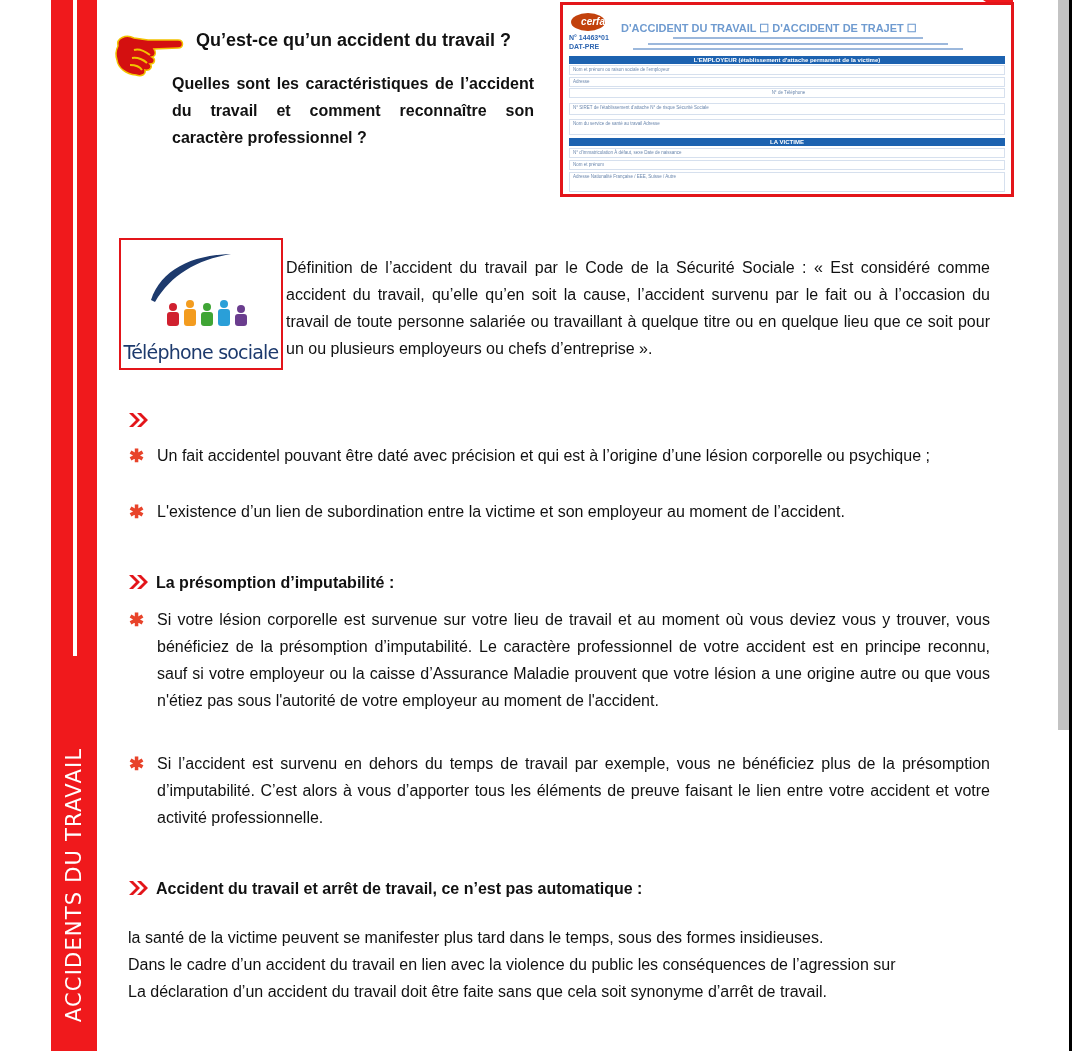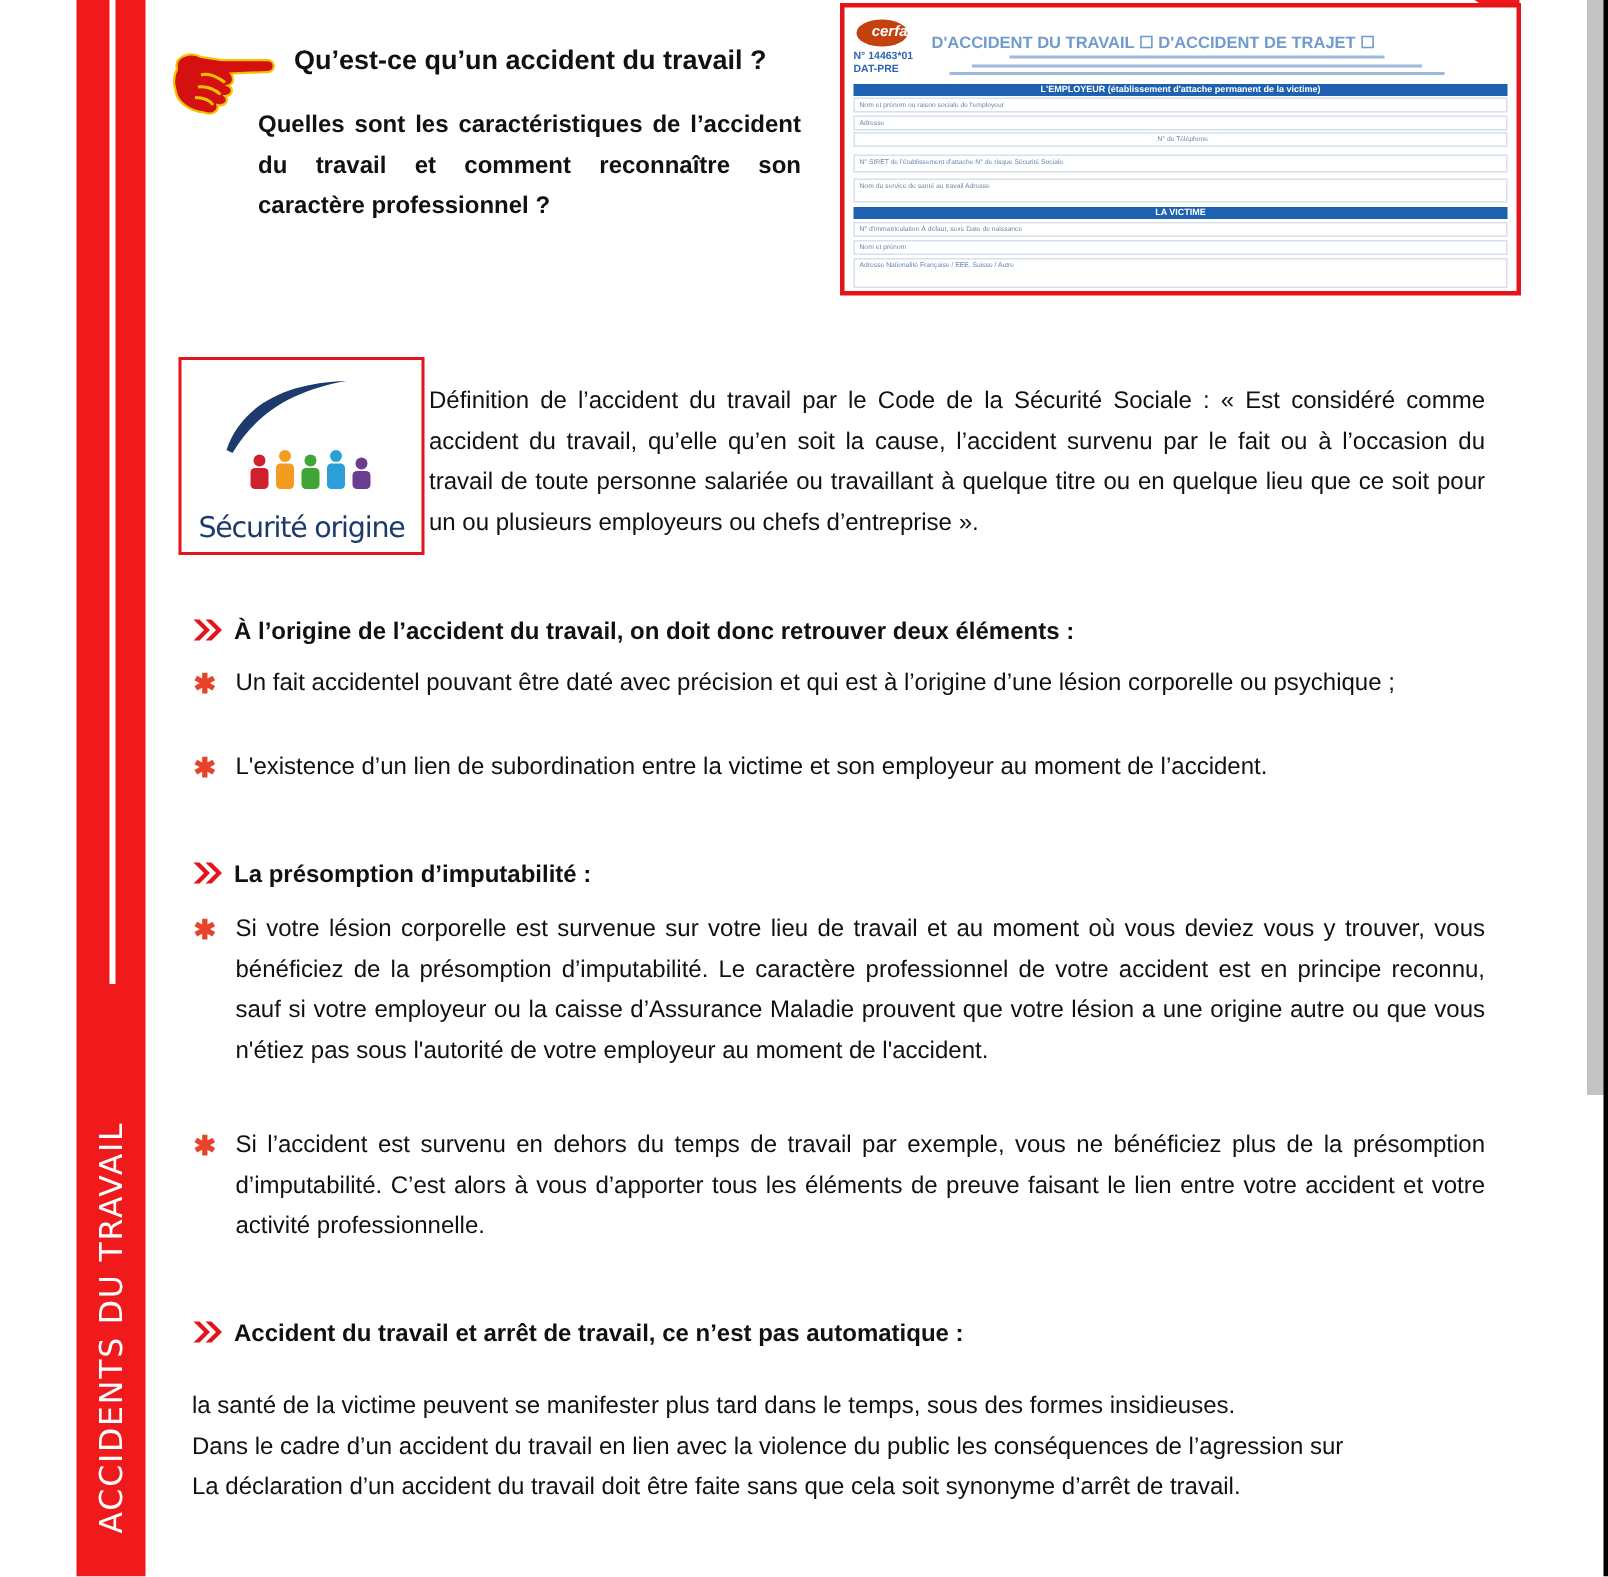--- a/index.html
+++ b/index.html
@@ -101,29 +101,29 @@
       <circle cx="69" cy="64" r="4" fill="#f39c1f"></circle>
         <rect x="63" y="69" width="12" height="17" rx="3" fill="#f39c1f"></rect>
       <circle cx="86" cy="67" r="4" fill="#3fa535"></circle>
         <rect x="80" y="72" width="12" height="14" rx="3" fill="#3fa535"></rect>
       <circle cx="103" cy="64" r="4" fill="#2a9fd8"></circle>
         <rect x="97" y="69" width="12" height="17" rx="3" fill="#2a9fd8"></rect>
       <circle cx="120" cy="69" r="4" fill="#6a3d8e"></circle>
         <rect x="114" y="74" width="12" height="12" rx="3" fill="#6a3d8e"></rect>
     </g>
   </svg>
-  <div class="secu-text">Sécurité origine</div>
+  <div class="secu-text">Téléphone sociale</div>
 </div>
 
 <div class="def"><b>Définition de l’accident du travail par le Code de la Sécurité Sociale :</b><span> « Est considéré comme accident du travail, qu’elle qu’en soit la cause, l’accident survenu par le fait ou à l’occasion du travail de toute personne salariée ou travaillant à quelque titre ou en quelque lieu que ce soit pour un ou plusieurs employeurs ou chefs d’entreprise ».</span></div>
 
 <div class="sec-head" style="top:412px;">
   <svg class="chev" viewBox="0 0 22 16">
       <path d="M1 1 L8 8 L1 15 L5 15 L12 8 L5 1 Z M9 1 L16 8 L9 15 L13 15 L20 8 L13 1 Z" fill="#e3151a"></path>
-    </svg><span>À l’origine de l’accident du travail, on doit donc retrouver deux éléments :</span>
+    </svg>
 </div>
 <div class="item" style="top:442px;">
   <span class="star">✱</span>
   <span>Un fait accidentel pouvant être daté avec précision et qui est à l’origine d’une lésion corporelle ou psychique ;</span>
 </div>
 <div class="item" style="top:498px;">
   <span class="star">✱</span>
   <span>L'existence d’un lien de subordination entre la victime et son employeur au moment de l’accident.</span>
 </div>
 

